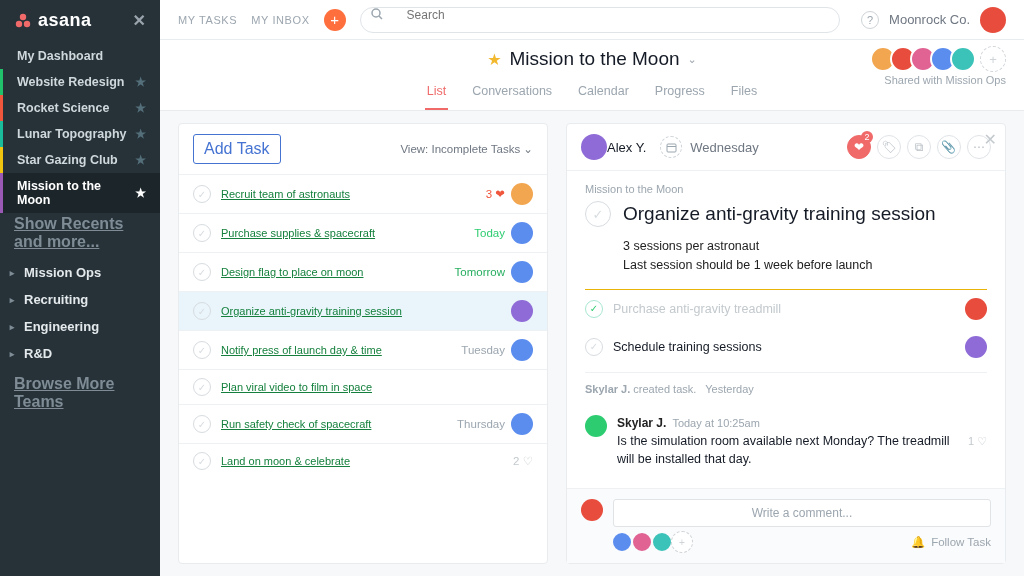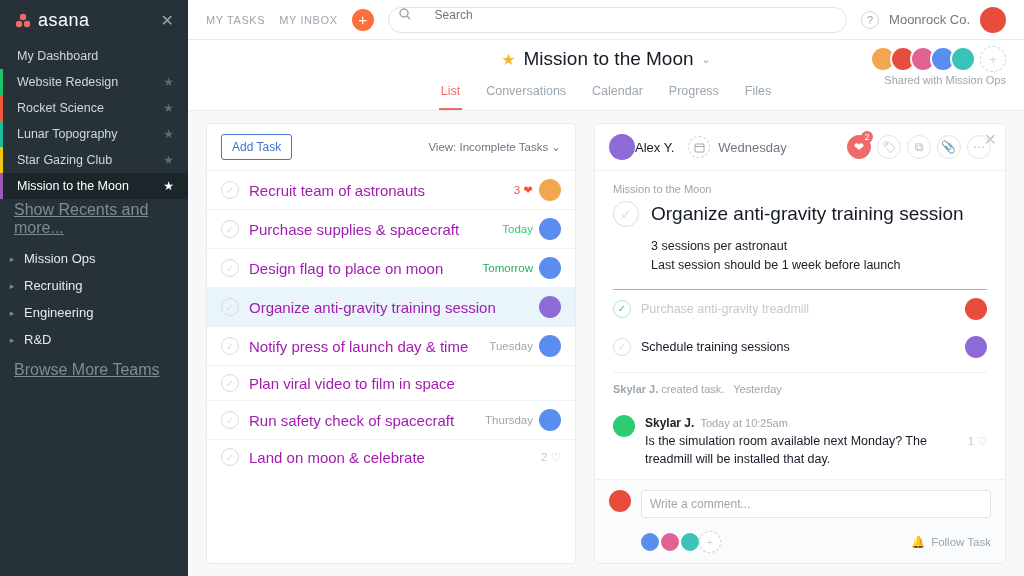--- a/index.html
+++ b/index.html
@@ -1,26 +1,26 @@
 <!DOCTYPE html>
 <html><head>
 <meta charset="utf-8">
 <style>
 * { box-sizing: border-box; margin: 0; padding: 0; font-family: -apple-system, BlinkMacSystemFont, "Segoe UI", Helvetica, Arial, sans-serif; }
 html, body { height: 100%; }
 body { display: flex; background: #f6f8f9; color: #151b26; font-size: 13px; overflow: hidden; }
 
 
-.sidebar { width: 188px; background: #263238; color: #cfd8dc; display: flex; flex-direction: column; flex-shrink: 0; }
+.sidebar { width: 160px; background: #263238; color: #cfd8dc; display: flex; flex-direction: column; flex-shrink: 0; font-weight: bold; }
 .sidebar-top { display: flex; align-items: center; justify-content: space-between; padding: 10px 14px 12px 14px; }
 .logo { display: flex; align-items: center; gap: 6px; color: #fff; font-size: 18px; letter-spacing: .5px; }
 .logo svg { flex-shrink: 0; }
 .close-x { color: #9aa4ac; font-size: 16px; cursor: pointer; }
 .nav-group { padding-bottom: 6px; }
-.nav-item { display: flex; align-items: flex-start; justify-content: space-between; padding: 6px 14px 6px 14px; font-size: 12.5px; cursor: pointer; position: relative; border-left: 3px solid transparent; }
+.nav-item { display: flex; align-items: center; justify-content: space-between; padding: 6px 14px 6px 14px; font-size: 12.5px; cursor: pointer; position: relative; border-left: 3px solid transparent; }
 .nav-item .star { color: #546e7a; font-size: 12px; }
 .nav-item.accent-green  { border-left-color: #21c16b; }
 .nav-item.accent-red    { border-left-color: #ef563c; }
 .nav-item.accent-teal   { border-left-color: #1abc9c; }
 .nav-item.accent-yellow { border-left-color: #f1c40f; }
 .nav-item.accent-purple { border-left-color: #9b59b6; }
 .nav-item.active { background: #1c252a; color: #fff; }
 .nav-item.active .star { color: #fff; }
 .nav-link { padding: 2px 14px; font-size: 16px; color: #7f8c96; text-decoration: underline; cursor: pointer; }
 .team-head { display: flex; align-items: center; gap: 6px; padding: 6px 14px 6px 6px; font-size: 13px; color: #e4e9ec; cursor: pointer; }
@@ -53,27 +53,27 @@
 .proj-tab { padding: 6px 2px 10px 2px; font-size: 12.5px; color: #9ca6af; border-bottom: 2px solid transparent; cursor: pointer; }
 .proj-tab.active { color: #f06a6a; border-bottom-color: #f06a6a; }
 
 
 .workspace { flex: 1; display: flex; gap: 18px; padding: 12px 18px; min-height: 0; }
 .pane { background: #fff; border: 1px solid #e8ecee; border-radius: 4px; display: flex; flex-direction: column; min-height: 0; }
 .list-pane { flex: 0 0 370px; }
 .detail-pane { flex: 1; position: relative; }
 
 .list-head { display: flex; align-items: center; justify-content: space-between; padding: 10px 14px; }
-.add-task-btn { border: 1px solid #4573d2; color: #4573d2; background: #fff; border-radius: 3px; font-size: 12px; padding: 5px 10px; cursor: pointer; }
+.add-task-btn { border: 1px solid #4573d2; color: #4573d2; background: #fff; border-radius: 3px; font-size: 16px; padding: 5px 10px; cursor: pointer; }
 .view-filter { font-size: 11.5px; color: #6f7782; cursor: pointer; }
 .task-row { display: flex; align-items: center; gap: 10px; padding: 8px 14px; border-top: 1px solid #eef1f3; cursor: pointer; }
 .task-row.selected { background: #e9f5fb; }
 .check { width: 18px; height: 18px; border: 1.5px solid #d7dce0; border-radius: 50%; display: inline-flex; align-items: center; justify-content: center; flex-shrink: 0; }
 .check::after { content: "✓"; font-size: 10px; color: #d7dce0; }
-.task-title { flex: 1; font-size: 15px; color: #a21caf; }
+.task-title { flex: 1; font-size: 11px; color: #15803d; text-decoration: underline; }
 .task-meta { display: flex; align-items: center; gap: 6px; font-size: 11.5px; }
 .due-today { color: #2ecc71; }
 .due-tomorrow { color: #27ae60; }
 .due-generic { color: #9ca6af; }
 .heart-red { color: #ef563c; }
 
 
 .detail-close { position: absolute; top: 6px; right: 8px; color: #c3c9cd; font-size: 16px; cursor: pointer; }
 .detail-top { display: flex; align-items: center; gap: 14px; padding: 10px 14px; border-bottom: 1px solid #eef1f3; }
 .assignee { display: flex; align-items: center; }
@@ -97,21 +97,21 @@
 .subtask .check.done::after { color:#2ecc71; }
 .subtask .st-title { flex:1; font-size:12.5px; }
 .subtask.completed .st-title { color:#c3c9cd; }
 .activity-meta { font-size:11px; color:#9ca6af; padding:10px 0; border-top:1px solid #eef1f3; margin-top:6px;}
 .comment { display:flex; gap:10px; padding:10px 0; }
 .comment .body { flex:1; font-size:12.5px; line-height:1.4; }
 .comment .meta { font-size:11px; color:#9ca6af; margin-bottom:2px; }
 .comment .meta b { color:#222; font-size:12px; margin-right:6px;}
 .comment .heart-s { display:flex; align-items:center; gap:3px; color:#c3c9cd; font-size:11px;}
 
-.comment-box { border-top:1px solid #eef1f3; padding:10px 14px; display:flex; flex-direction:column; gap:13px; background:#fafbfc;}
+.comment-box { border-top:1px solid #eef1f3; padding:10px 14px; display:flex; flex-direction:column; gap:4px; background:#fafbfc;text-align:center;}
 .cbox-row { display:flex; gap:10px; align-items:flex-start;}
 .cbox-input { flex:1; border:1px solid #e0e4e7; border-radius:3px; padding:6px 8px; font-size:12px; color:#9ca6af; background:#fff;}
 .followers-row { display:flex; align-items:center; justify-content:space-between;}
 .follower-avs { display:flex; align-items:center; gap:2px; padding-left:34px;}
 .follower-avs .avatar { margin-left:-4px; border:2px solid #fafbfc;}
 .follow-btn { display:flex; align-items:center; gap:5px; font-size:11.5px; color:#9ca6af; cursor:pointer;}
 </style>
 </head>
 <body>
 

